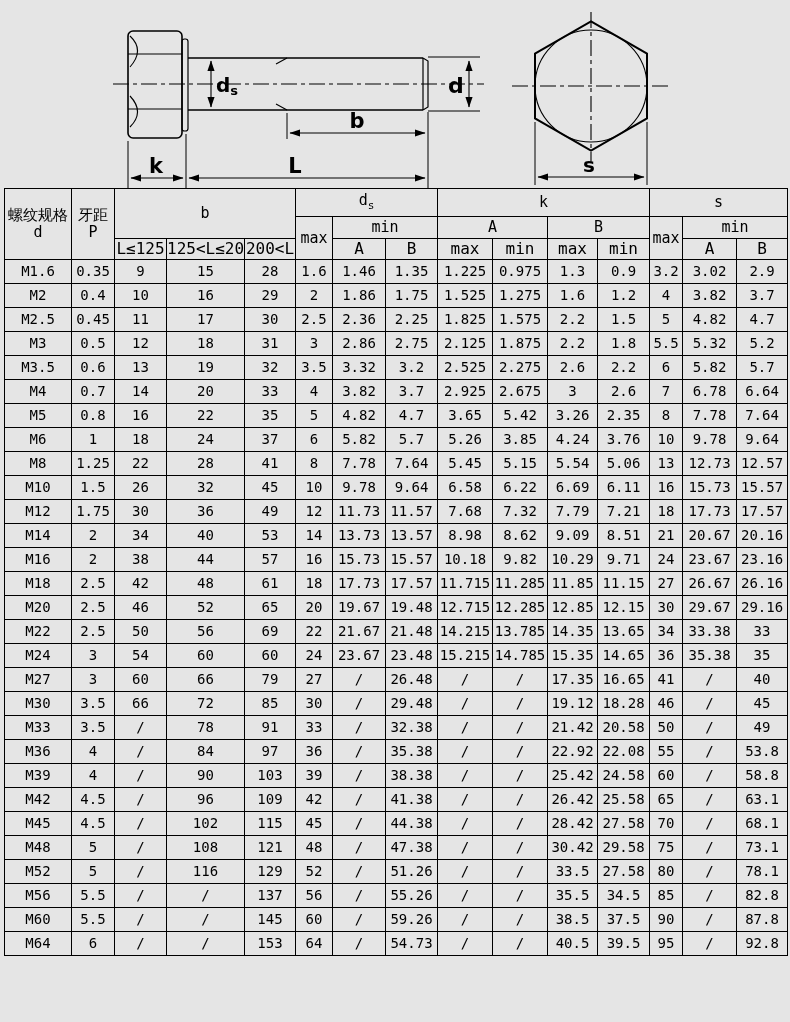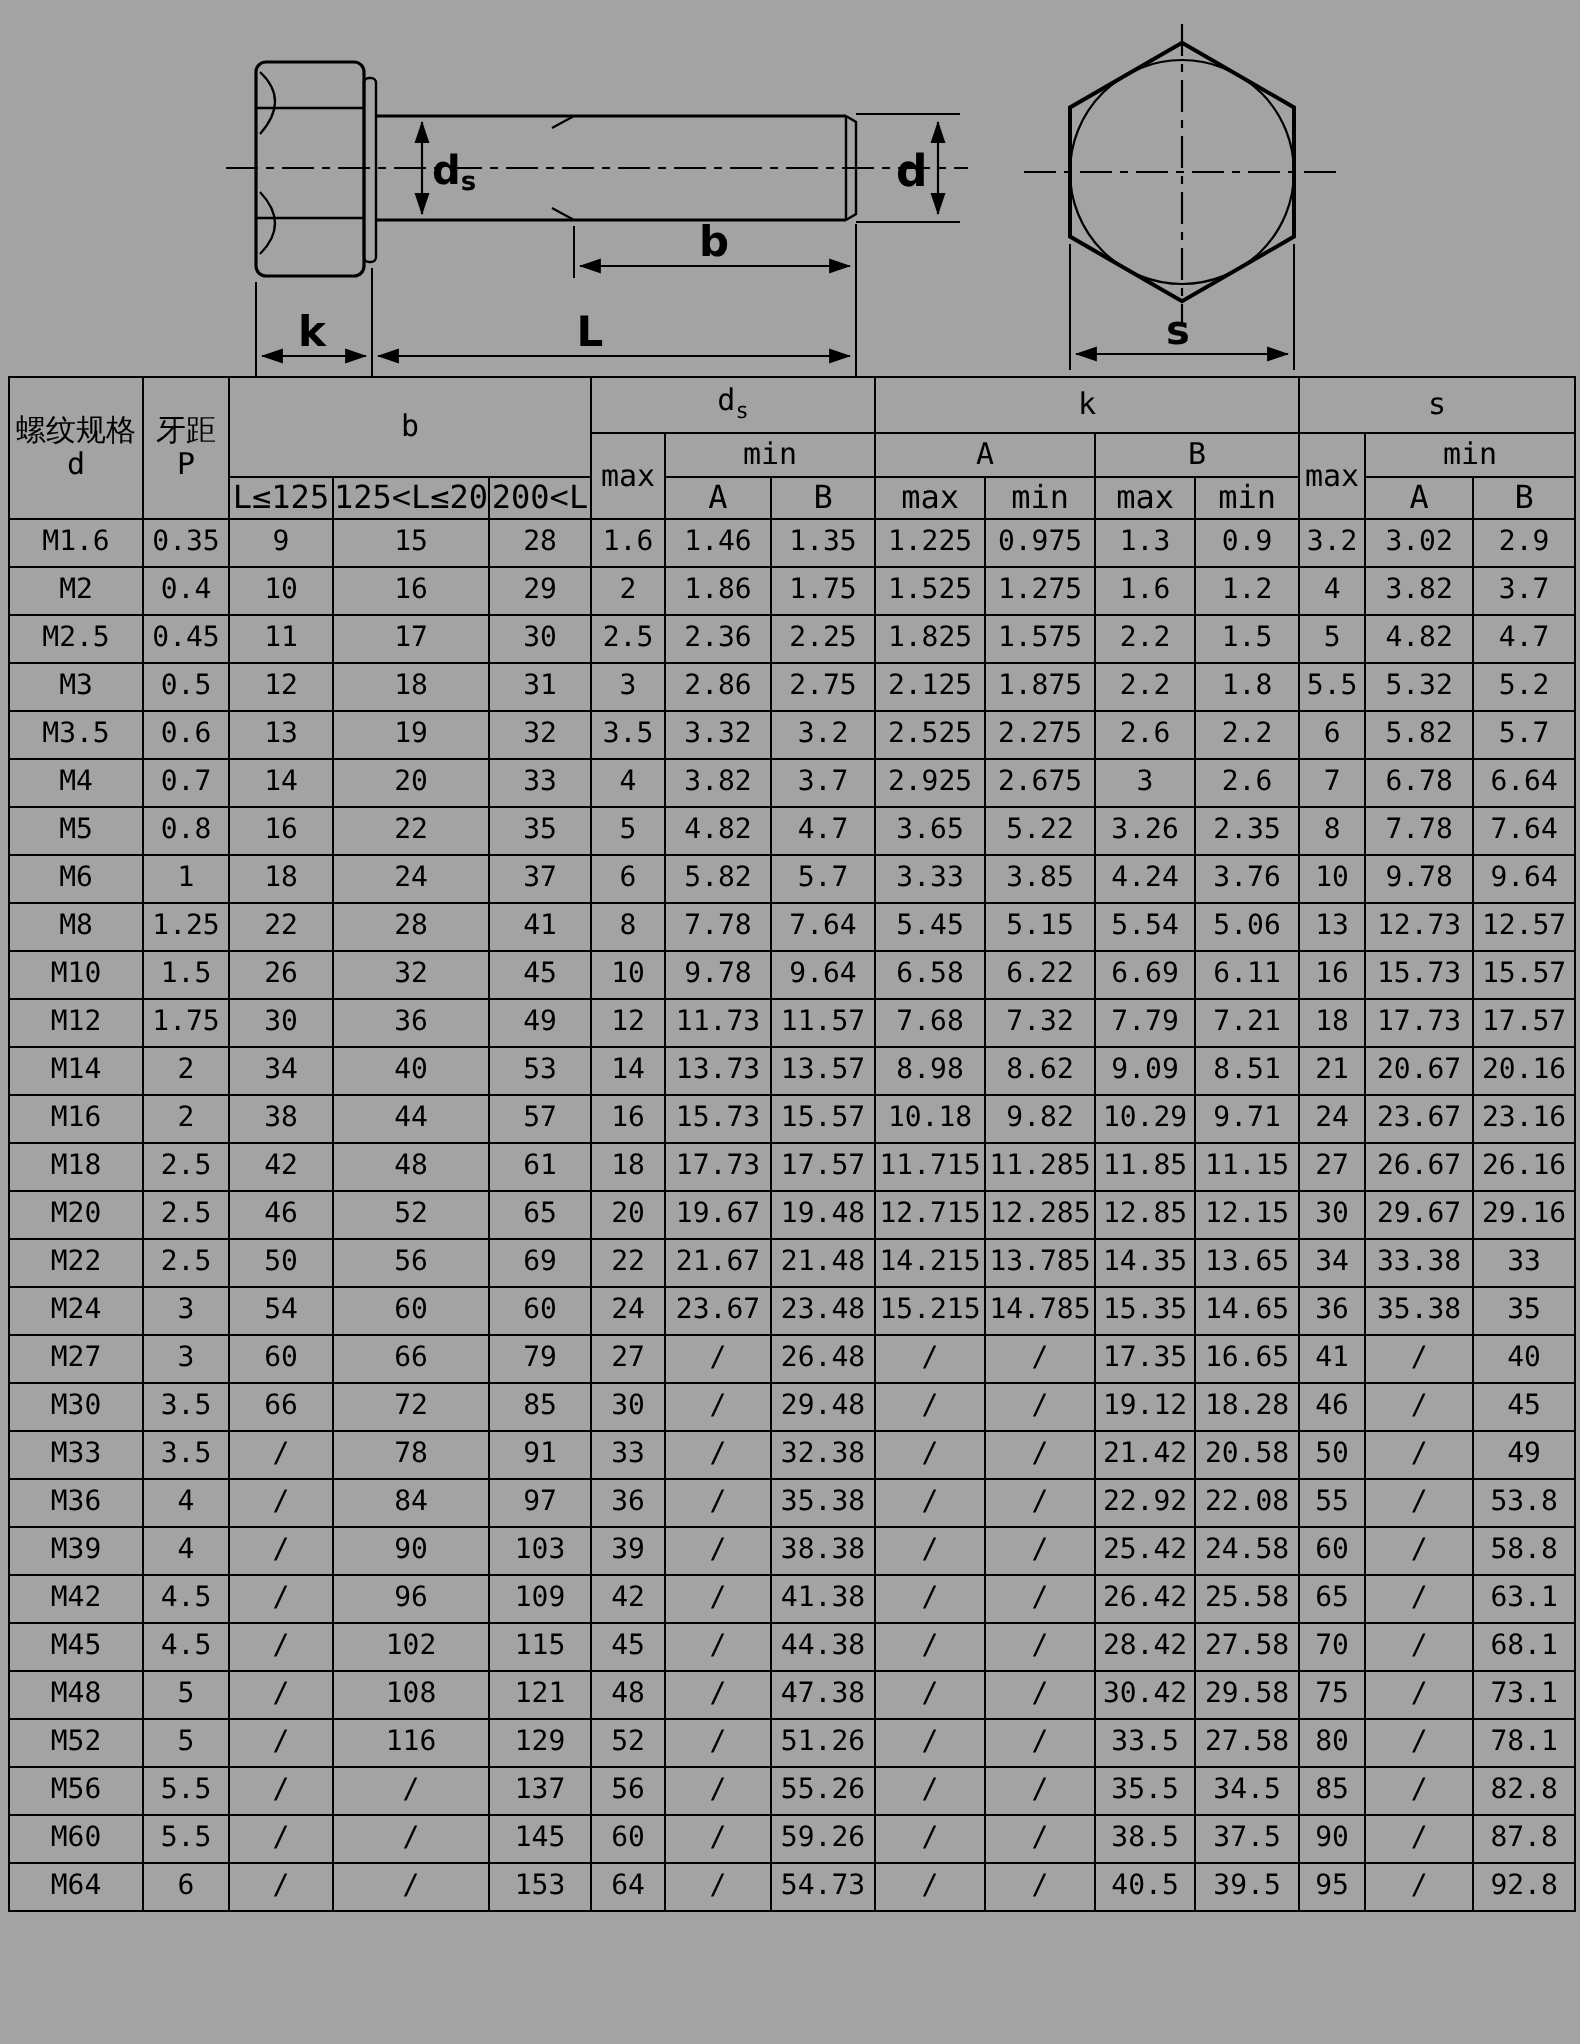--- a/index.html
+++ b/index.html
@@ -1,17 +1,17 @@
 <!DOCTYPE html>
 <html><head>
 <meta charset="utf-8">
 <style>
   html,body{margin:0;padding:0;background:#fff;width:790px;}
   body{font-family:"DejaVu Sans Mono","DejaVu Sans",monospace;color:#000;}
-  .page{position:relative;width:790px;height:1022px;background:#a3a3a3;overflow:hidden;}
+  .page{position:relative;width:790px;height:1022px;background:#e5e5e5;overflow:hidden;}
   .drawing{position:absolute;left:0;top:0;width:790px;height:198px;}
   .dim-label{font-family:"DejaVu Sans",sans-serif;font-weight:bold;}
   table.spec{position:absolute;left:4px;top:188px;width:784px;border-collapse:collapse;table-layout:fixed;
              font-family:"DejaVu Sans Mono","DejaVu Sans",monospace;}
   table.spec th,table.spec td{border:1px solid #000;padding:0;text-align:center;vertical-align:middle;
              font-weight:normal;font-size:14px;line-height:1.1;white-space:nowrap;overflow:hidden;}
   table.spec thead th{font-size:15px;}
   thead tr.h1 th{height:27px;}
   thead tr.h2 th{height:21px;}
   thead tr.h3 th{height:20px;font-size:16px;}
@@ -238,37 +238,37 @@
         <tr>
           <td>M5</td>
           <td>0.8</td>
           <td>16</td>
           <td>22</td>
           <td>35</td>
           <td>5</td>
           <td>4.82</td>
           <td>4.7</td>
           <td>3.65</td>
-          <td>5.22</td>
+          <td>5.42</td>
           <td>3.26</td>
           <td>2.35</td>
           <td>8</td>
           <td>7.78</td>
           <td>7.64</td>
         </tr>
         <tr>
           <td>M6</td>
           <td>1</td>
           <td>18</td>
           <td>24</td>
           <td>37</td>
           <td>6</td>
           <td>5.82</td>
           <td>5.7</td>
-          <td>3.33</td>
+          <td>5.26</td>
           <td>3.85</td>
           <td>4.24</td>
           <td>3.76</td>
           <td>10</td>
           <td>9.78</td>
           <td>9.64</td>
         </tr>
         <tr>
           <td>M8</td>
           <td>1.25</td>

